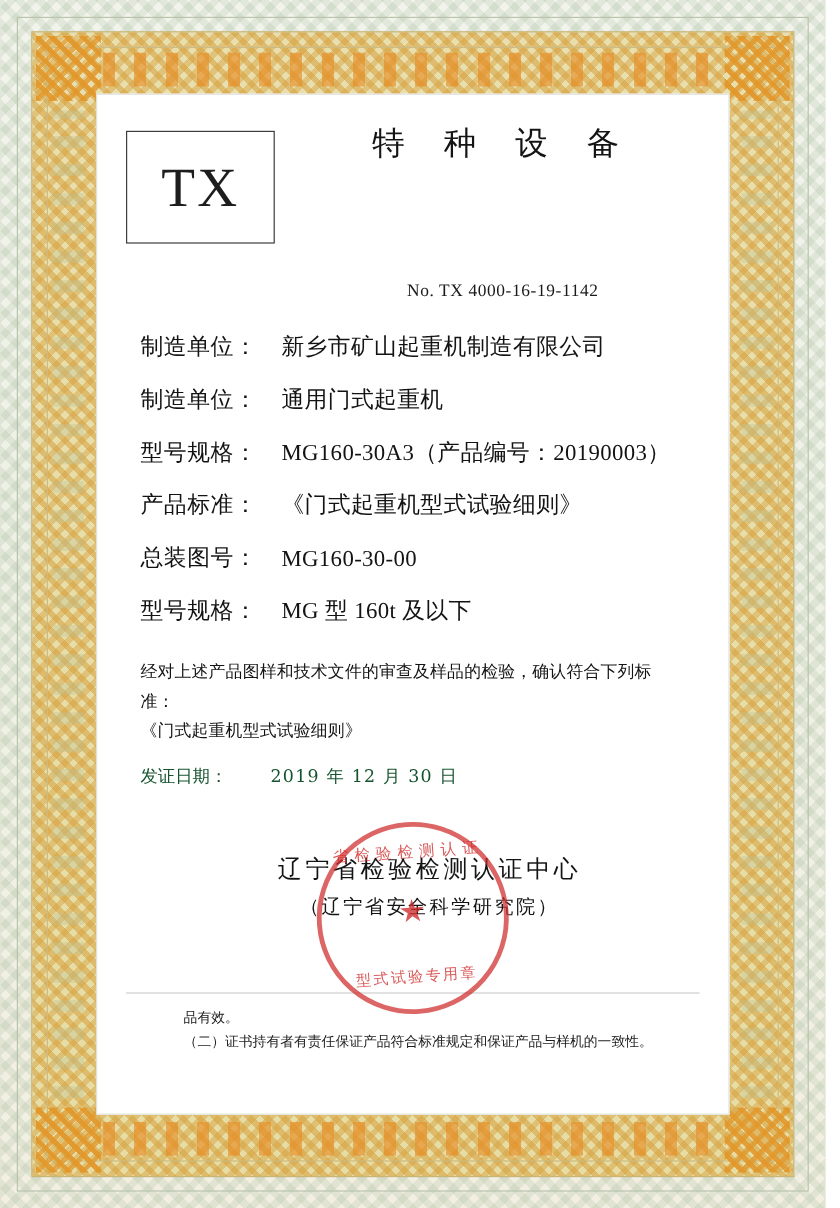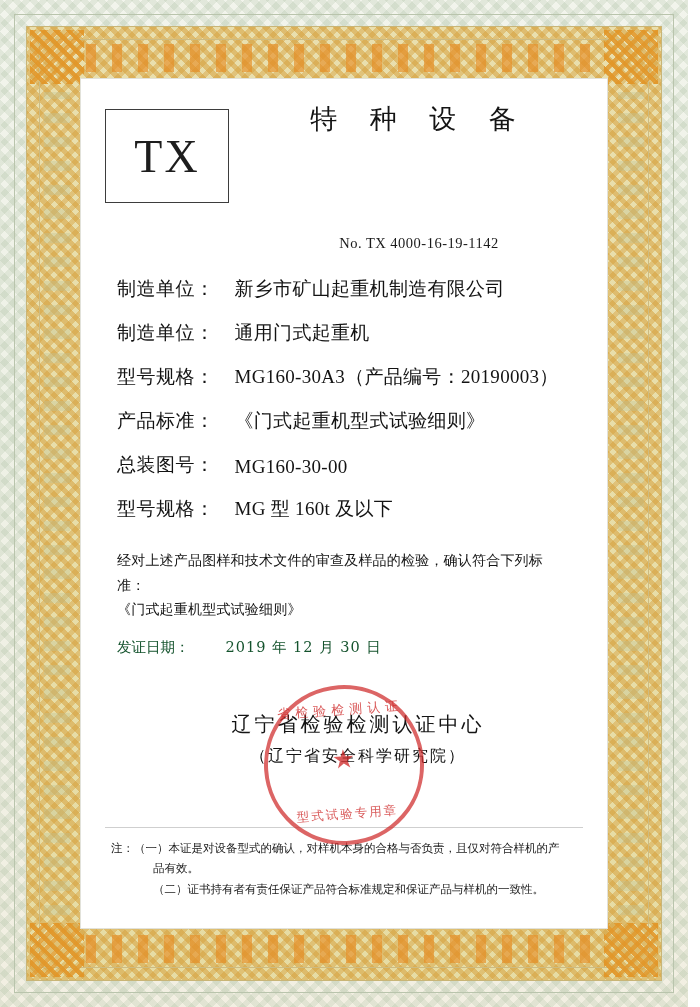--- a/index.html
+++ b/index.html
@@ -366,19 +366,18 @@
       <div class="seal">
         <div class="seal-top">省检验检测认证</div>
         <div class="seal-star">★</div>
         <div class="seal-bottom">型式试验专用章</div>
       </div>
     </div>
 
     <div class="divider"></div>
 
     <div class="notes">
-      <span class="note-line">注：（一）本证是对设备型式的确认，对样机本身的合格与否负责，且仅对符合样机的产</span>
       <span class="note-indent">品有效。</span>
       <span class="note-indent">（二）证书持有者有责任保证产品符合标准规定和保证产品与样机的一致性。</span>
     </div>
 
   </div>
 </div>
 
 </body></html>

